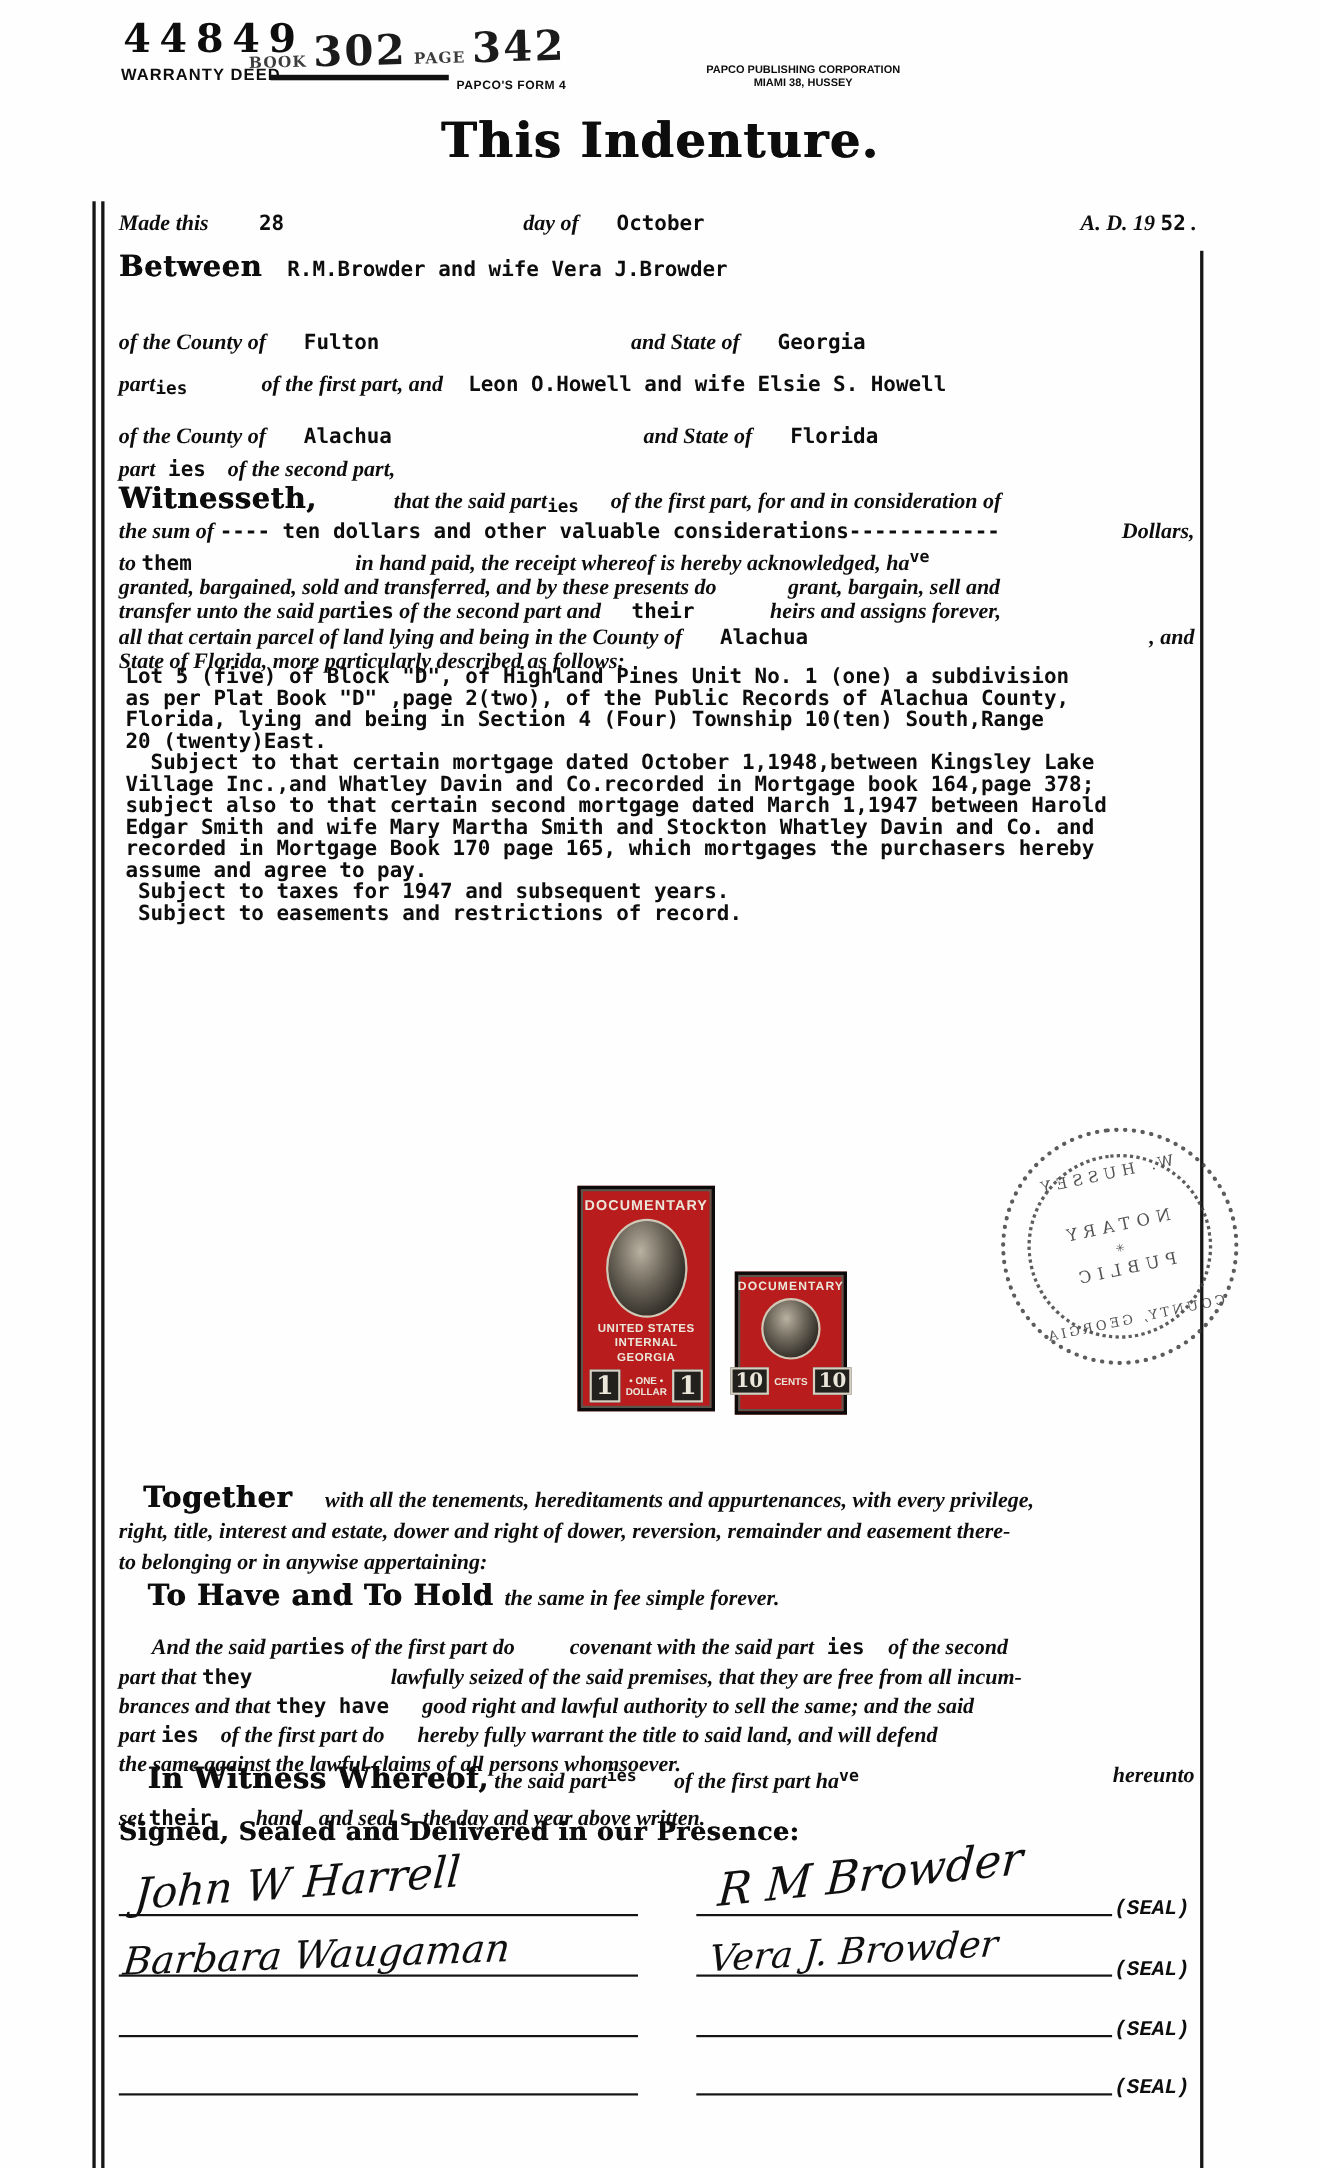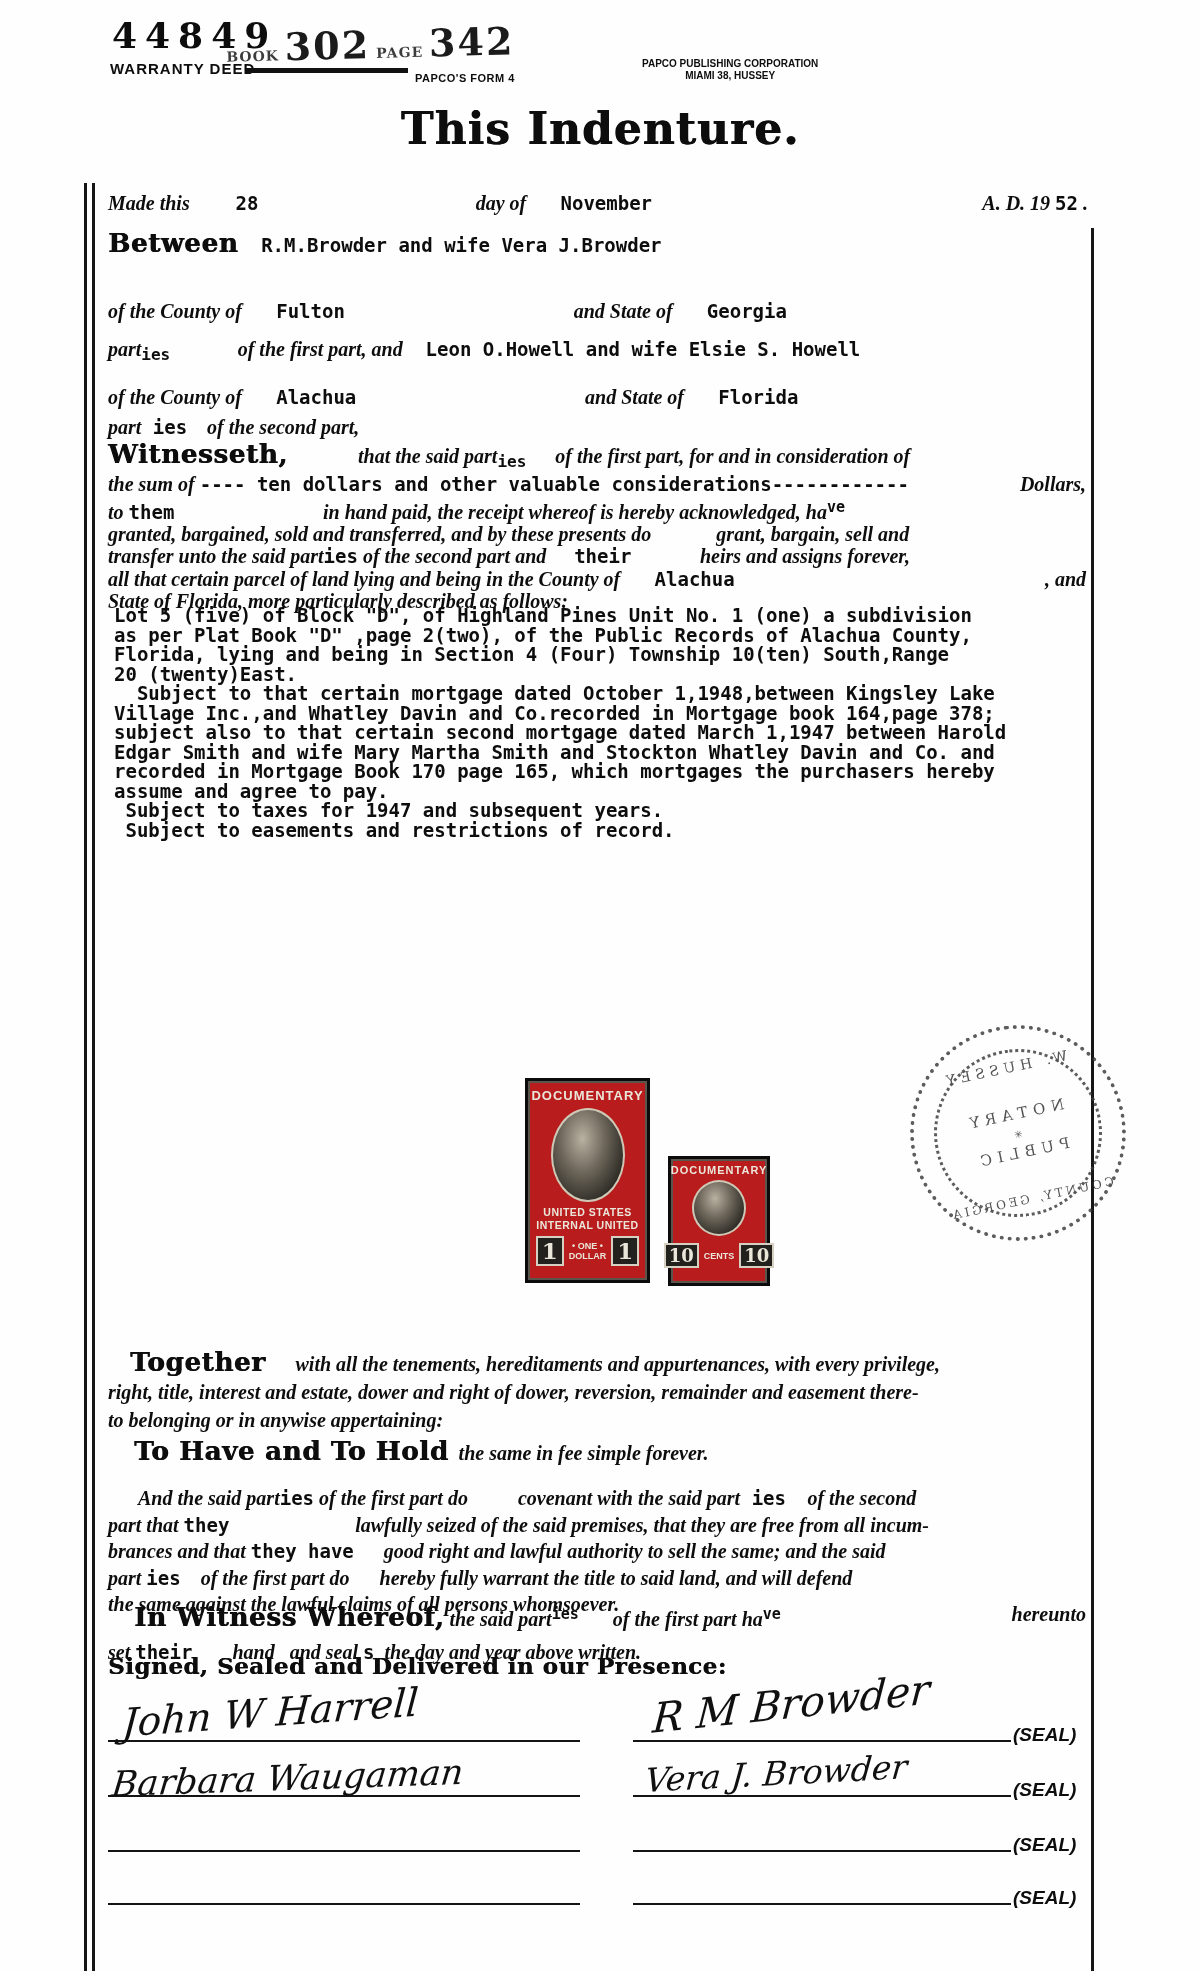--- a/index.html
+++ b/index.html
@@ -95,21 +95,21 @@
   .seal-top{font-size:14px;letter-spacing:5px;white-space:nowrap;}
   .seal-mid{text-align:center;font-size:15px;letter-spacing:6px;line-height:19px;}
   .seal-star{font-size:10px;letter-spacing:0;}
   .seal-bottom{font-size:12px;letter-spacing:3px;white-space:nowrap;}
 
   
   .sig-line{position:absolute;border-bottom:2px solid #141414;height:0;}
   .sl-left{left:108px;width:472px;}
   .sl-right{left:633px;width:378px;}
   .r1{top:1740px;} .r2{top:1795px;} .r3{top:1850px;} .r4{top:1903px;}
-  .seal-label{position:absolute;left:1013px;font-family:Liberation Sans, sans-serif;
+  .seal-label{position:absolute;left:1013px;font-family:Liberation Mono, monospace;
     font-style:italic;font-weight:bold;font-size:19px;white-space:nowrap;}
   .lbl1{top:1724px;} .lbl2{top:1779px;} .lbl3{top:1834px;} .lbl4{top:1887px;}
   .sig-name{position:absolute;font-family:"DejaVu Serif",serif;font-style:italic;
     color:#101010;white-space:nowrap;}
   #sig-w1{left:122px;top:1690px;font-size:39px;transform:rotate(-4deg) skewX(-8deg);}
   #sig-w2{left:112px;top:1758px;font-size:35px;transform:rotate(-2deg) skewX(-8deg);}
   #sig-g1{left:652px;top:1680px;font-size:41px;transform:rotate(-6deg) skewX(-10deg);}
   #sig-g2{left:645px;top:1754px;font-size:33px;transform:rotate(-3deg) skewX(-8deg);}
 </style>
 </head>
@@ -129,21 +129,21 @@
 <div class="header-rule"></div>
 <div class="form-name">PAPCO'S FORM 4</div>
 <div class="publisher">
   <div>PAPCO PUBLISHING CORPORATION</div>
   <div>MIAMI 38, HUSSEY</div>
 </div>
 
 <div class="deed-title">This Indenture.</div>
 
 <div class="block" id="made-line">
-  <span><span class="seg-form">Made this</span><span class="seg-typed">    28                   </span><span class="seg-form">day of</span><span class="seg-typed">   November</span></span>
+  <span><span class="seg-form">Made this</span><span class="seg-typed">    28                   </span><span class="seg-form">day of</span><span class="seg-typed">   October</span></span>
   <span><span class="seg-form">A. D. 19 </span><span class="seg-typed">52</span><span class="seg-form"> .</span></span>
 </div>
 <div class="block" id="between-line">
   <div class="tline"><span><span class="seg-bl">Between</span><span class="seg-typed">  R.M.Browder and wife Vera J.Browder</span></span></div>
 </div>
 <div class="block" id="county1">
   <div class="tline"><span><span class="seg-form">of the County of</span><span class="seg-typed">   Fulton                    </span><span class="seg-form">and State of</span><span class="seg-typed">   Georgia</span></span></div>
 </div>
 <div class="block" id="parties1">
   <div class="tline"><span><span class="seg-form">part</span><span class="seg-typedsub">ies       </span><span class="seg-form">of the first part, and</span><span class="seg-typed">  Leon O.Howell and wife Elsie S. Howell</span></span></div>
@@ -175,21 +175,21 @@
 Edgar Smith and wife Mary Martha Smith and Stockton Whatley Davin and Co. and
 recorded in Mortgage Book 170 page 165, which mortgages the purchasers hereby
 assume and agree to pay.
  Subject to taxes for 1947 and subsequent years.
  Subject to easements and restrictions of record.</div>
 
 <div class="stamp" id="dollar-stamp">
   <div class="hdr">DOCUMENTARY</div>
   <div class="portrait"></div>
   <div class="org">UNITED STATES</div>
-  <div class="org">INTERNAL UNITED</div>
+  <div class="org">INTERNAL GEORGIA</div>
   <div class="denom-row">
     <span class="denom-num">1</span>
     <span class="denom-center">
       <span>• ONE •</span><br>
       <span>DOLLAR</span>
     </span>
     <span class="denom-num">1</span>
   </div>
 </div>
 

